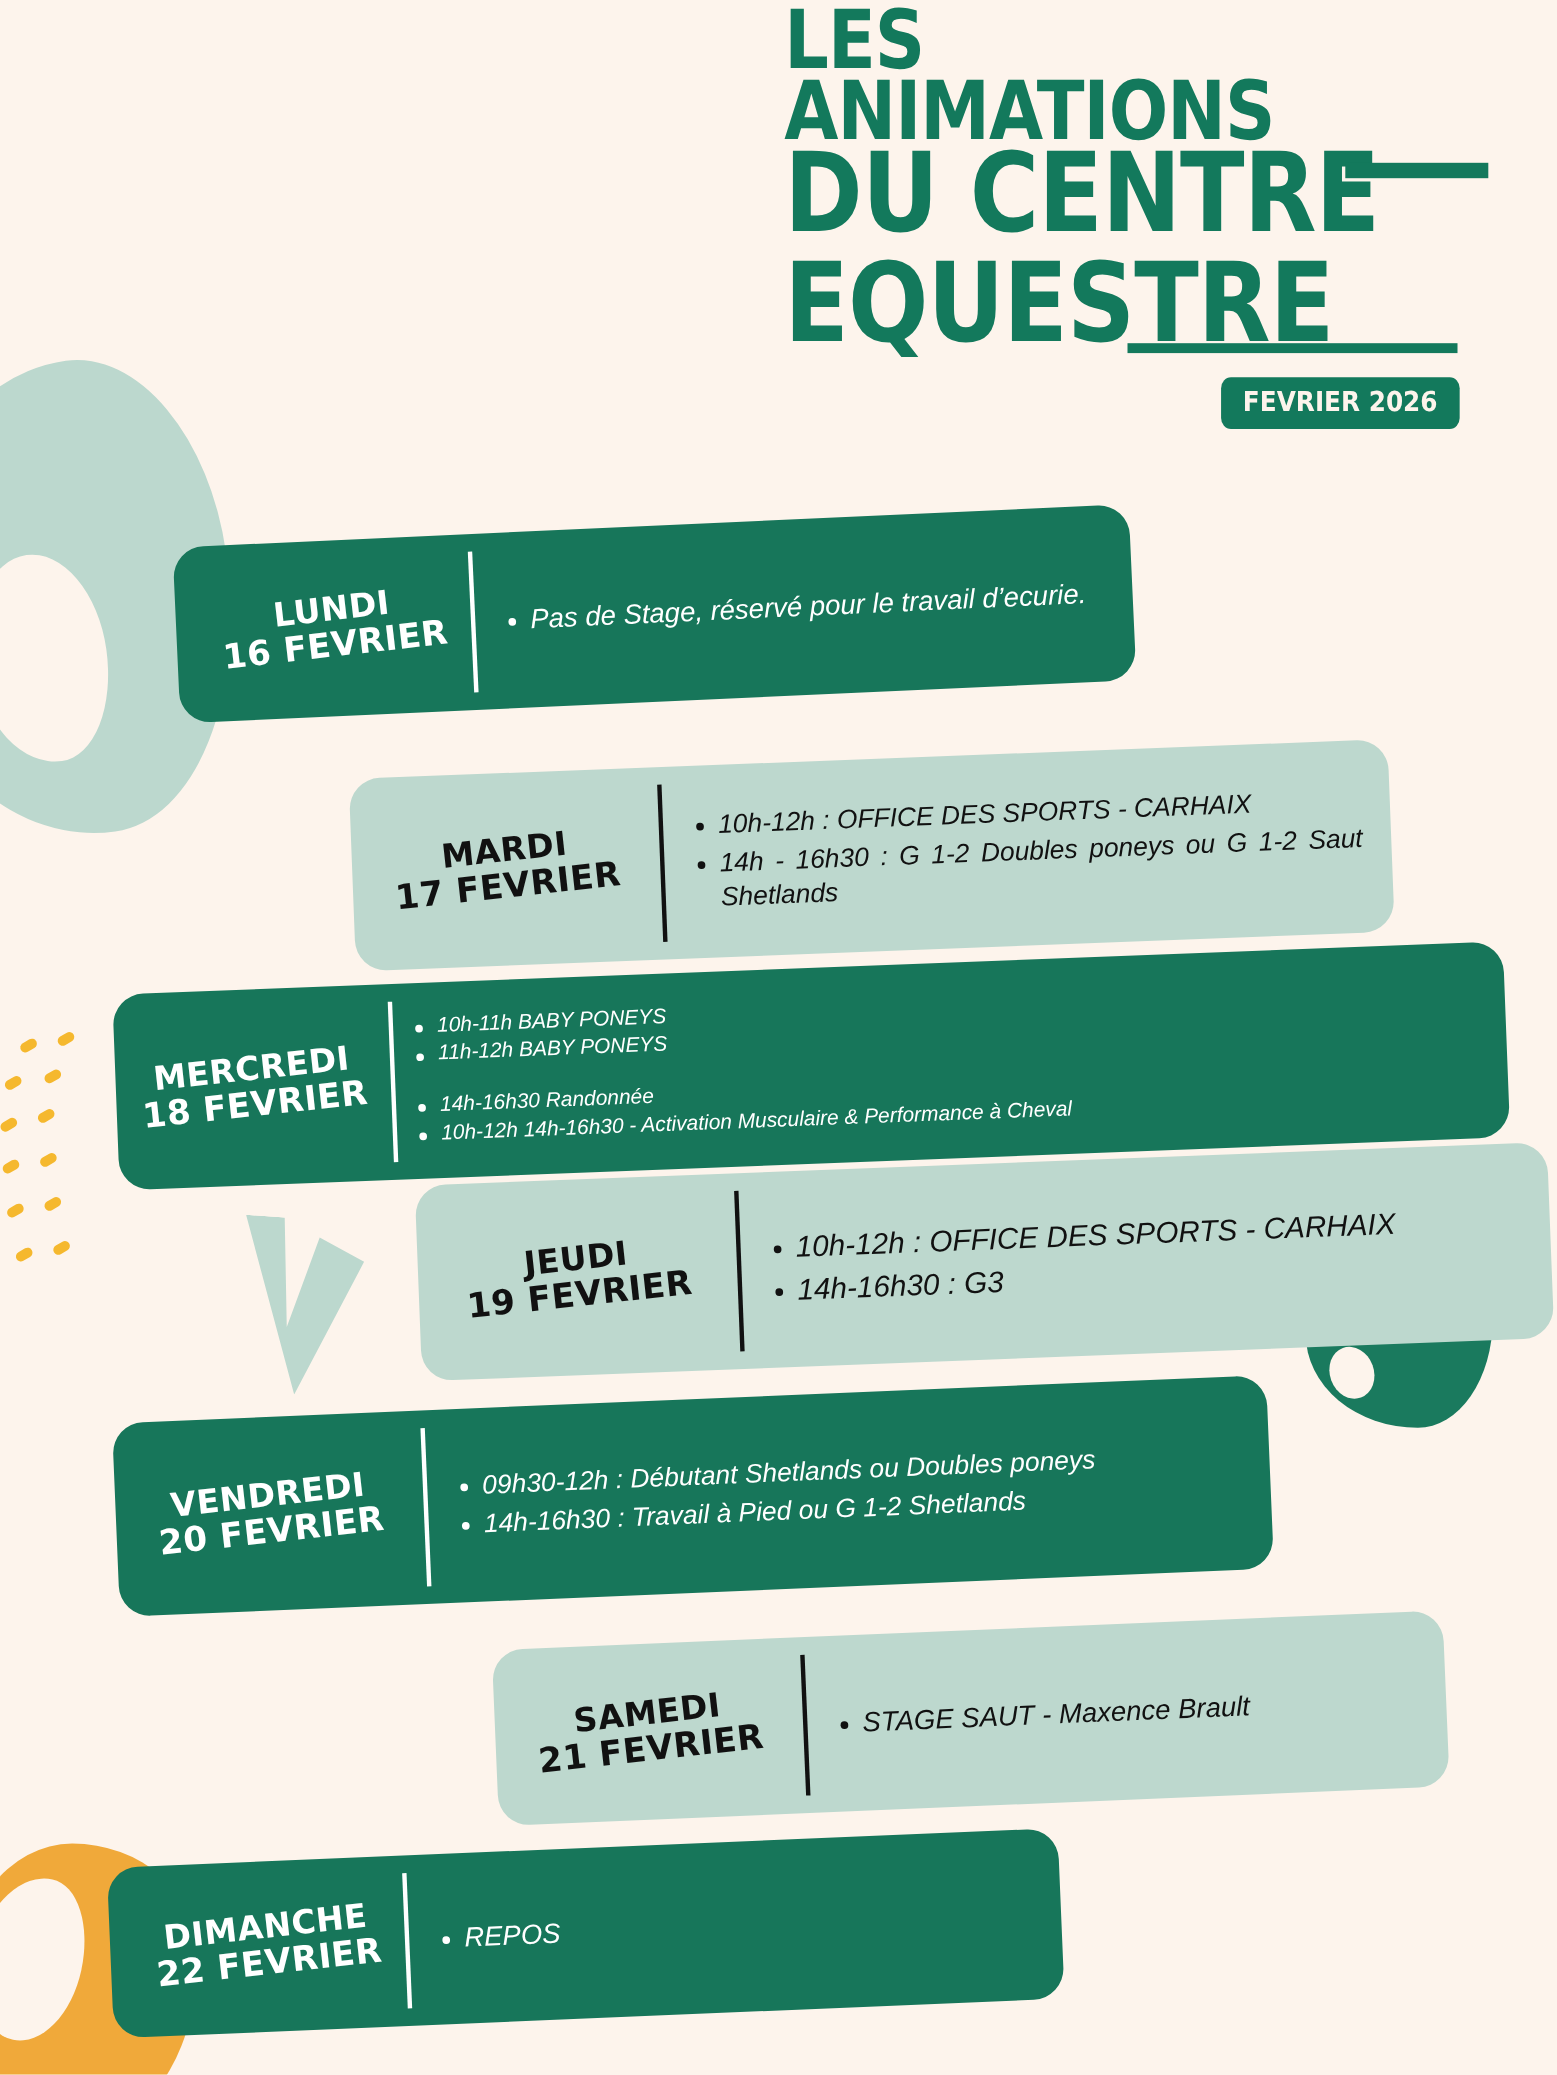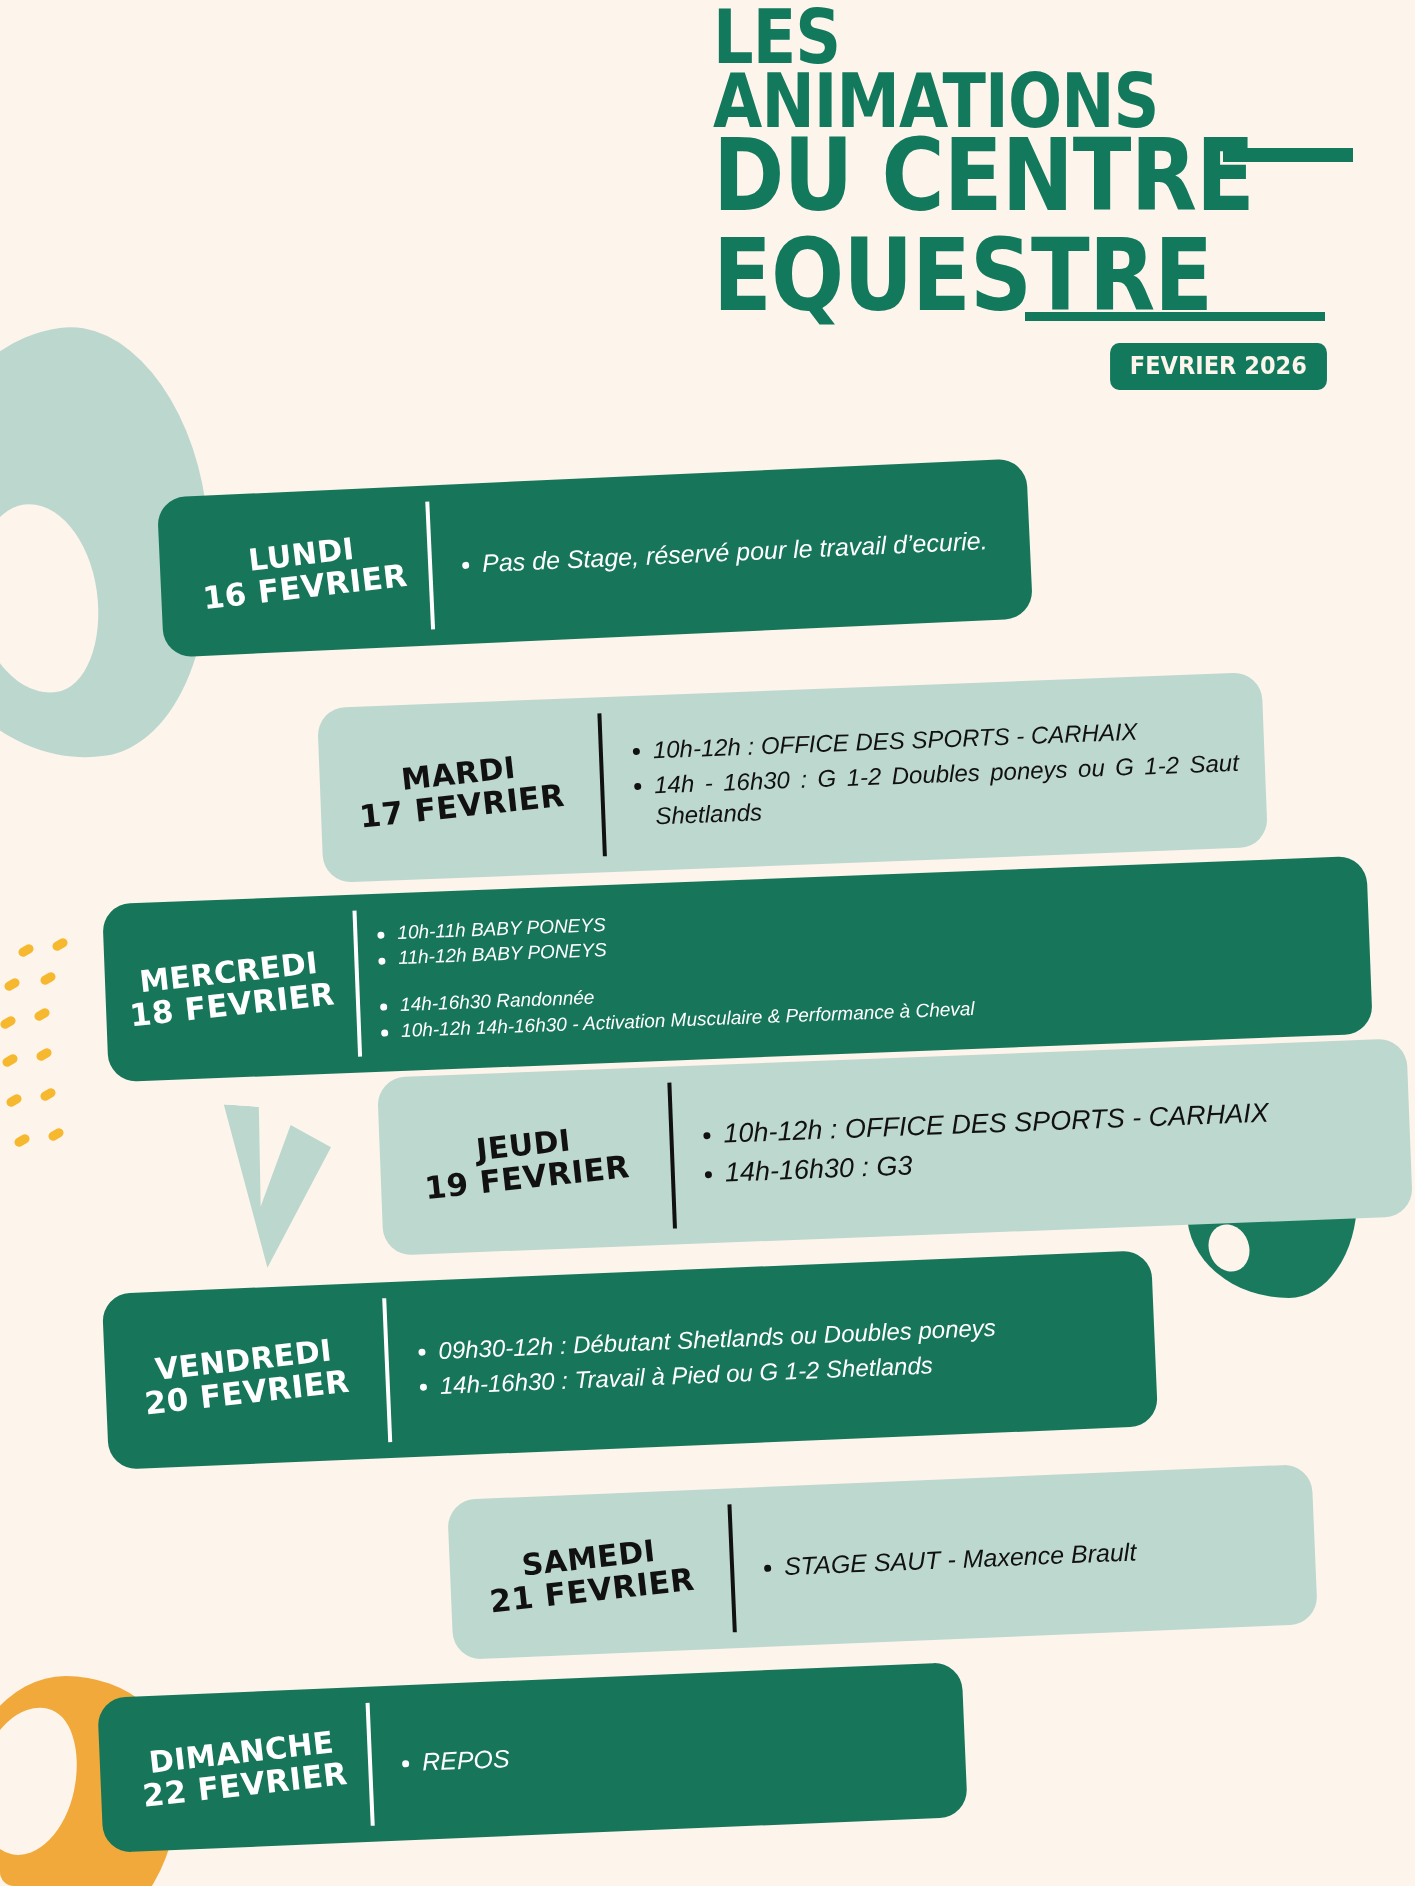--- a/index.html
+++ b/index.html
@@ -12,21 +12,20 @@
     background: #fdf4ec;
     font-family: "Liberation Sans", sans-serif;
     overflow: hidden;
     position: relative;
   }
 
   .poster {
     position: absolute;
     inset: 0;
     overflow: hidden;
-    border-radius: 14px;
   }
 
   
   .deco {
     position: absolute;
     pointer-events: none;
   }
   .deco-mint-left {
     left: -90px;
     top: 330px;

